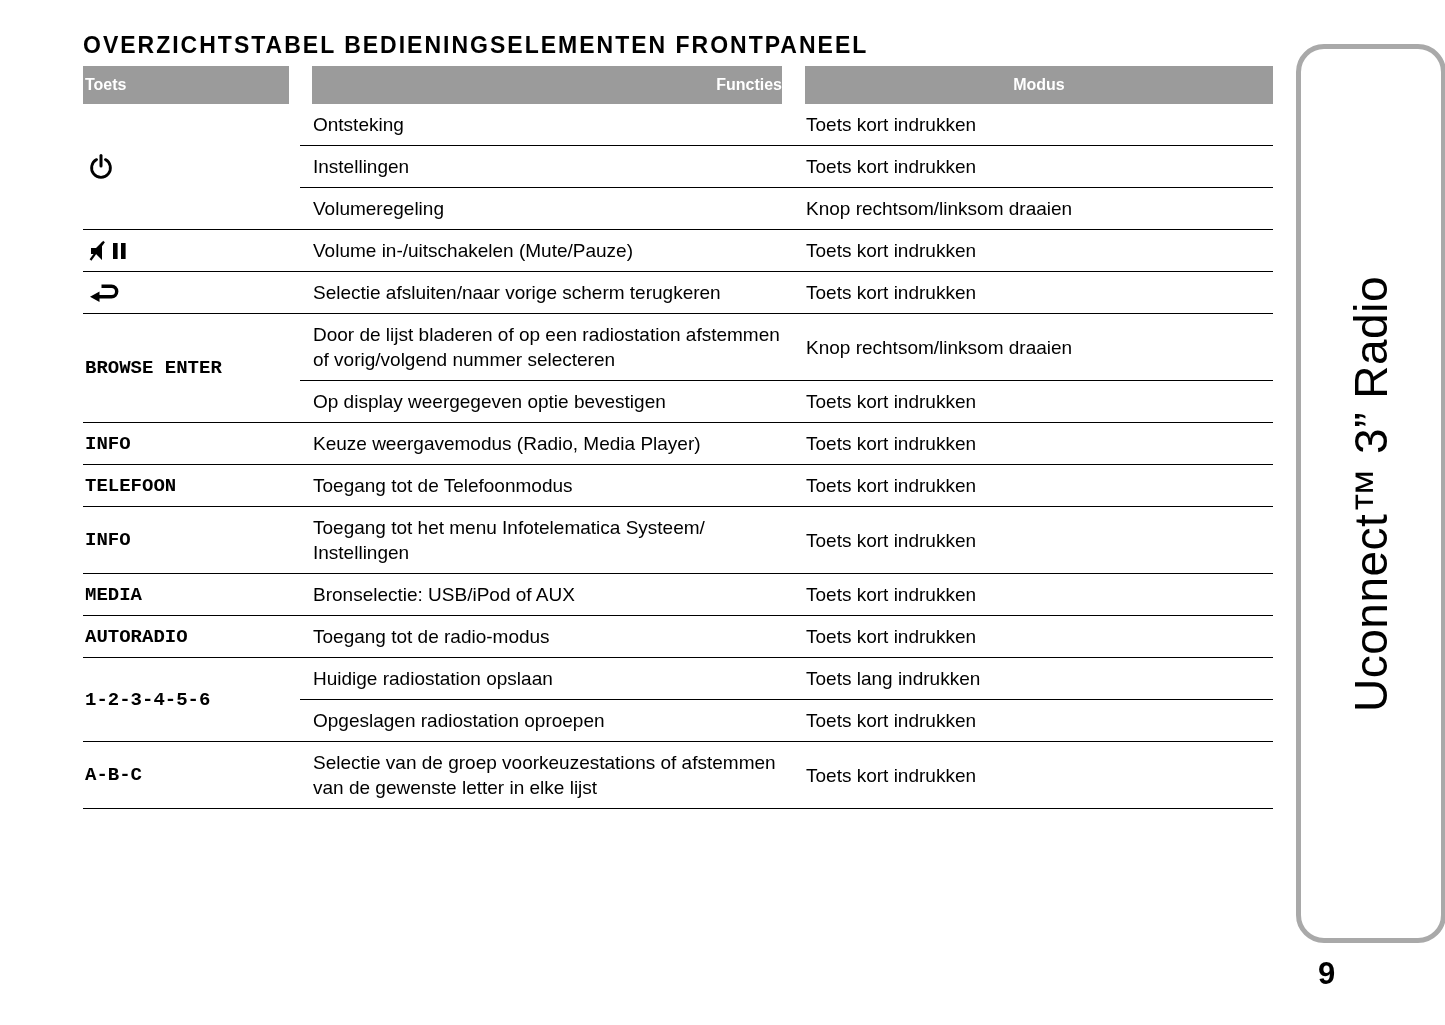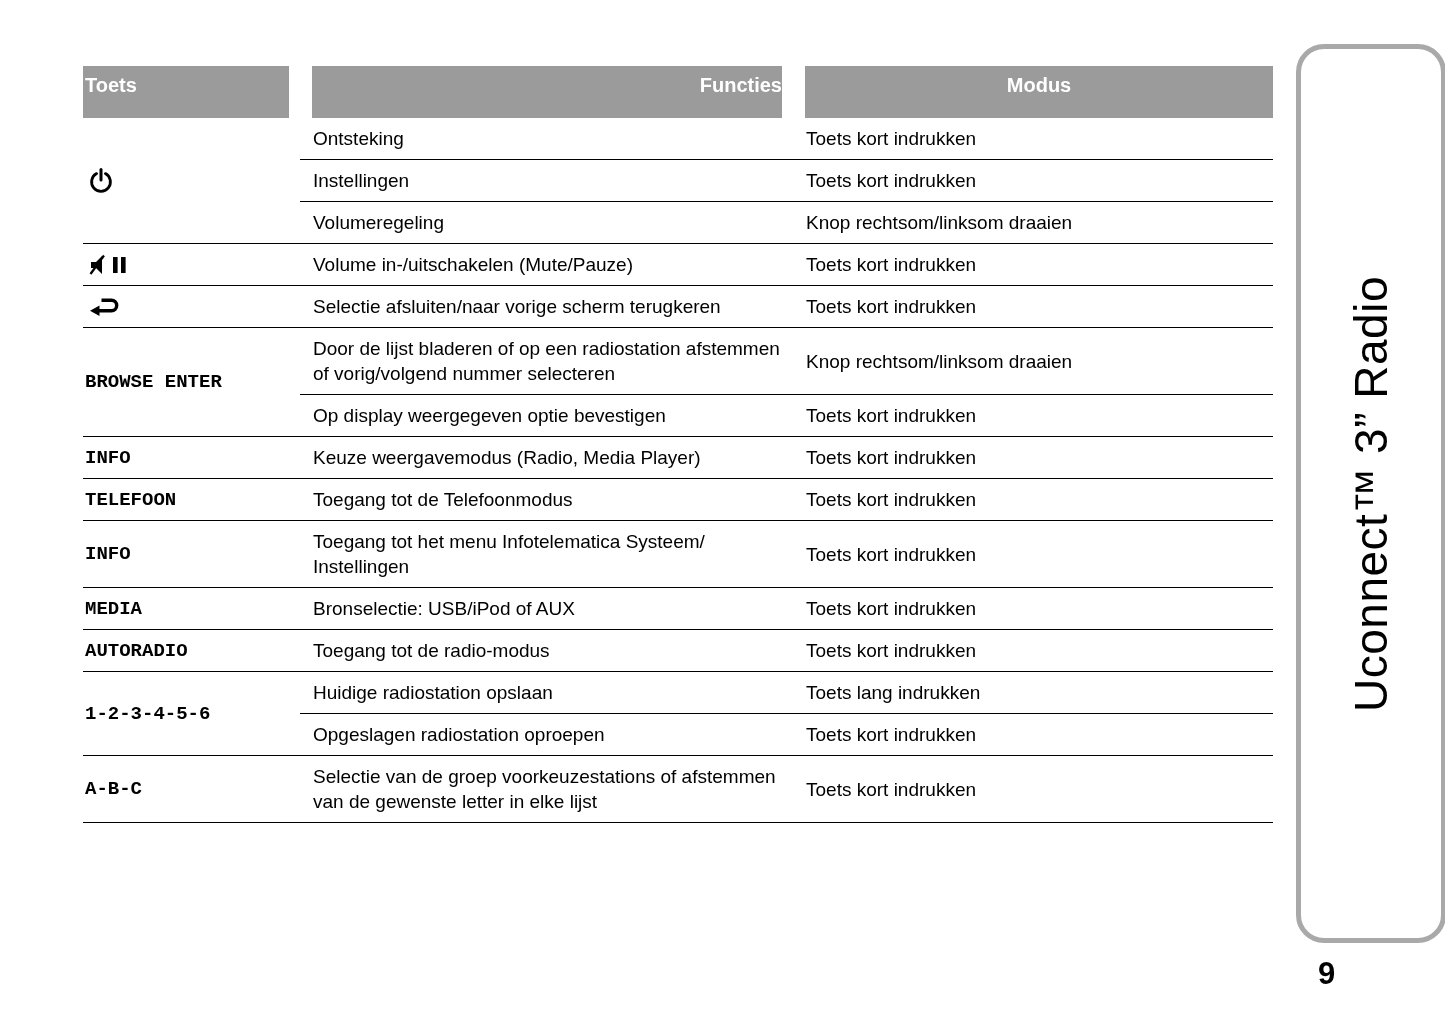--- a/index.html
+++ b/index.html
@@ -17,22 +17,22 @@
     position:absolute; left:83px; top:66px; width:1190px;
     border-collapse:collapse; table-layout:fixed;
     font-size:19px; color:#000;
   }
   col.c1 { width:217px; }
   col.c2 { width:493px; }
   col.c3 { width:480px; }
 
   thead th { padding:0; border:none; font-weight:bold; }
   .hcell {
-    background:#9b9b9b; color:#fff; font-size:20px; font-weight:bold;
-    height:52px; line-height:38px;
+    background:#9b9b9b; color:#fff; font-size:16px; font-weight:bold;
+    height:38px; line-height:38px;
   }
   .h1 { text-align:left; padding-left:2px; margin-right:11px; }
   .h2 { text-align:right; margin-left:12px; margin-right:11px; }
   .h3 { margin-left:12px; }
 
   tbody td {
     border-bottom:1px solid #000;
     vertical-align:middle;
   }
   td.fx, td.md {
@@ -46,20 +46,21 @@
     font-family:Liberation Mono, monospace;
   }
   .icon { display:inline-block; vertical-align:middle; padding-left:4px; }
   .icon svg { display:block; }
 </style>
 </head>
 <body>
 
 <div class="page">
 
+  <h1 class="title">OVERZICHTSTABEL BEDIENINGSELEMENTEN FRONTPANEEL</h1>
 
   <table class="ctable">
     <colgroup>
         <col class="c1">
         <col class="c2">
         <col class="c3">
       </colgroup>
     <thead>
       <tr>
         <th>

